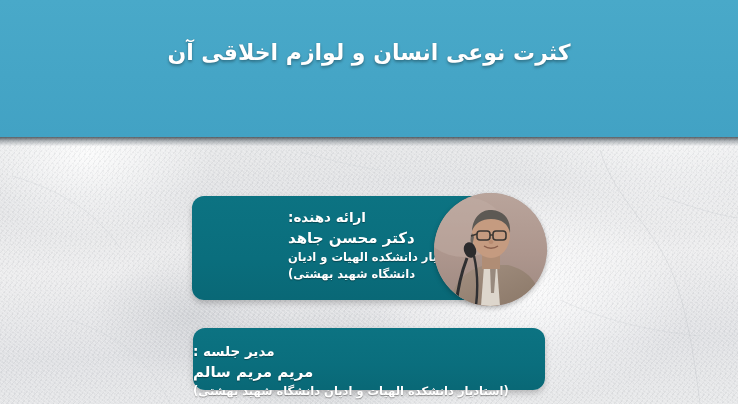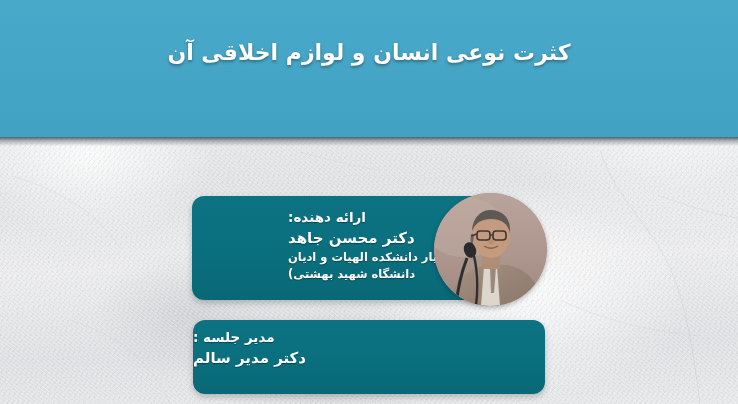--- a/index.html
+++ b/index.html
@@ -89,24 +89,24 @@
     left: 192px;
     top: 196px;
     width: 318px;
     height: 104px;
     padding-top: 12px;
     box-sizing: border-box;
     z-index: 2;
   }
   .card-moderator {
     left: 193px;
-    top: 320px;
+    top: 328px;
     width: 352px;
-    height: 74px;
-    padding-top: 8px;
+    height: 62px;
+    padding-top: 14px;
     box-sizing: border-box;
     z-index: 2;
   }
   .line-role {
     font-size: 13.5px;
     font-weight: bold;
     line-height: 19px;
     text-shadow: 0 1px 1px rgba(0,0,0,.35);
   }
   .line-name {
@@ -214,16 +214,17 @@
 
         <ellipse cx="36" cy="57" rx="6" ry="8" fill="#2b2b2d" transform="rotate(-18 36 57)"></ellipse>
         <path d="M33 65 C 28 78, 24 92, 22 113" stroke="#2f2f31" stroke-width="3" fill="none"></path>
         <path d="M40 63 C 44 80, 44 96, 42 113" stroke="#2f2f31" stroke-width="2.4" fill="none"></path>
       </g>
     </svg>
   </div>
 
   <div class="card card-moderator">
     <div class="line-role">مدیر جلسه :</div>
-    <div class="line-name">دکتر  مدیر سالم</div>
+    <div class="line-name">مریم  مریم سالم</div>
+    <div class="line-affil">(استادیار دانشکده الهیات و ادیان دانشگاه شهید بهشتی)</div>
   </div>
 
 </div>
 
 </body></html>

